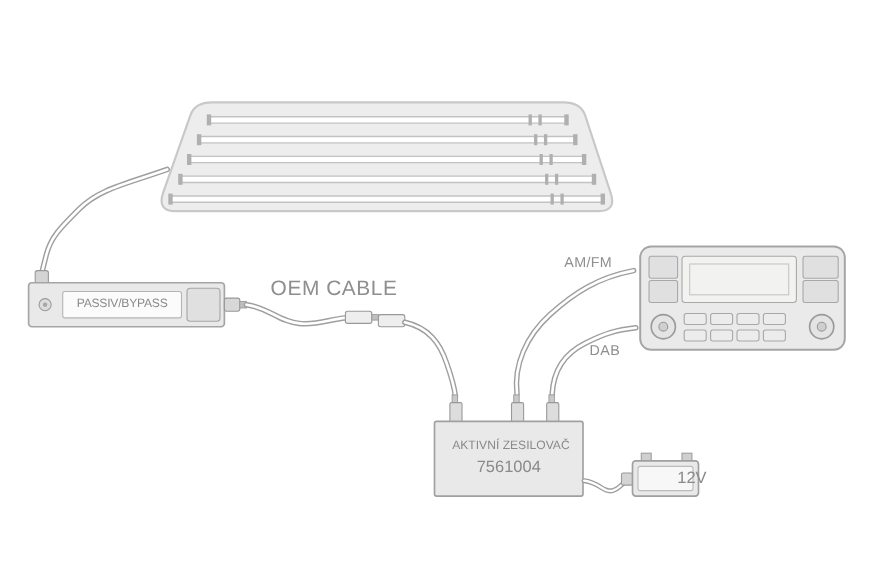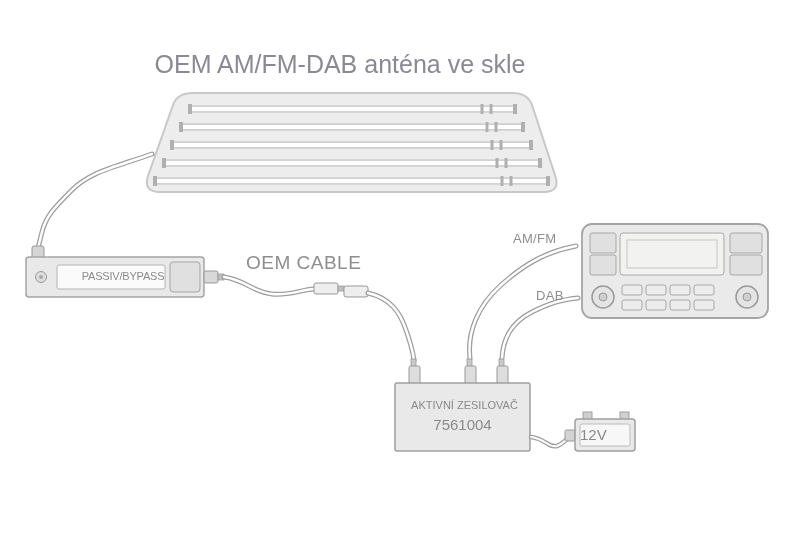--- a/index.html
+++ b/index.html
@@ -5,25 +5,25 @@
   html,body{margin:0;padding:0;background:#ffffff;}
   #canvas{
     position:relative;width:800px;height:533px;background:#ffffff;overflow:hidden;
     font-family:"Liberation Sans", sans-serif;
   }
   #diagram-svg{position:absolute;left:0;top:0;}
   .label{position:absolute;color:#8e8e8e;white-space:nowrap;text-align:center;}
   .title{left:120px;top:50px;width:440px;text-align:center;font-size:25px;color:#8a8a92;}
   .lbl-oem{left:246px;top:252px;font-size:19px;letter-spacing:.5px;}
   .lbl-amfm{left:513px;top:231px;font-size:13px;letter-spacing:.3px;}
-  .lbl-dab{left:536px;top:288px;font-size:13px;letter-spacing:.3px;}
-  .lbl-bypass{left:58px;top:270px;width:106px;text-align:center;font-size:11px;color:#8a8a8a;letter-spacing:-0.2px;margin-left:12px;}
+  .lbl-dab{left:536px;top:311px;font-size:13px;letter-spacing:.3px;}
+  .lbl-bypass{left:58px;top:270px;width:106px;text-align:center;font-size:11px;color:#8a8a8a;letter-spacing:-0.2px;}
   .lbl-amp1{left:397px;top:399px;width:135px;text-align:center;font-size:11px;color:#8a8a8a;}
   .lbl-amp2{left:397px;top:416px;width:131px;text-align:center;font-size:15px;color:#8a8a8a;}
-  .lbl-12v{left:580px;top:426px;width:50px;text-align:left;font-size:15px;color:#8a8a8a;}
+  .lbl-12v{left:580px;top:426px;width:50px;text-align:center;font-size:15px;color:#8a8a8a;padding-left:24px;}
 </style>
 </head>
 <body>
 
 <div id="canvas">
 
   <svg id="diagram-svg" width="800" height="533" viewBox="0 0 800 533">
 
     <g>
       <path d="M 193 93 L 512 93 Q 528 93 532 105 L 555 175 Q 561 192 544 192 L 160 192 Q 143 192 148 176 L 173 105 Q 177 93 193 93 Z" fill="#ededed" stroke="#c8c8c8" stroke-width="2"></path>
@@ -148,21 +148,20 @@
         <rect x="670" y="285" width="20" height="10" rx="2" fill="#ececec" stroke="#a8a8a8"></rect>
         <rect x="694" y="285" width="20" height="10" rx="2" fill="#ececec" stroke="#a8a8a8"></rect>
         <rect x="622" y="300" width="20" height="10" rx="2" fill="#ececec" stroke="#a8a8a8"></rect>
         <rect x="646" y="300" width="20" height="10" rx="2" fill="#ececec" stroke="#a8a8a8"></rect>
         <rect x="670" y="300" width="20" height="10" rx="2" fill="#ececec" stroke="#a8a8a8"></rect>
         <rect x="694" y="300" width="20" height="10" rx="2" fill="#ececec" stroke="#a8a8a8"></rect>
       </g>
     </g>
   </svg>
 
-  <div class="label title">OEM AM/FM-DAB anténa ve skle</div>
   <div class="label lbl-bypass">PASSIV/BYPASS</div>
   <div class="label lbl-oem">OEM CABLE</div>
   <div class="label lbl-amfm">AM/FM</div>
   <div class="label lbl-dab">DAB</div>
   <div class="label lbl-amp1">AKTIVNÍ ZESILOVAČ</div>
   <div class="label lbl-amp2">7561004</div>
   <div class="label lbl-12v">12V</div>
 
 </div>
 

